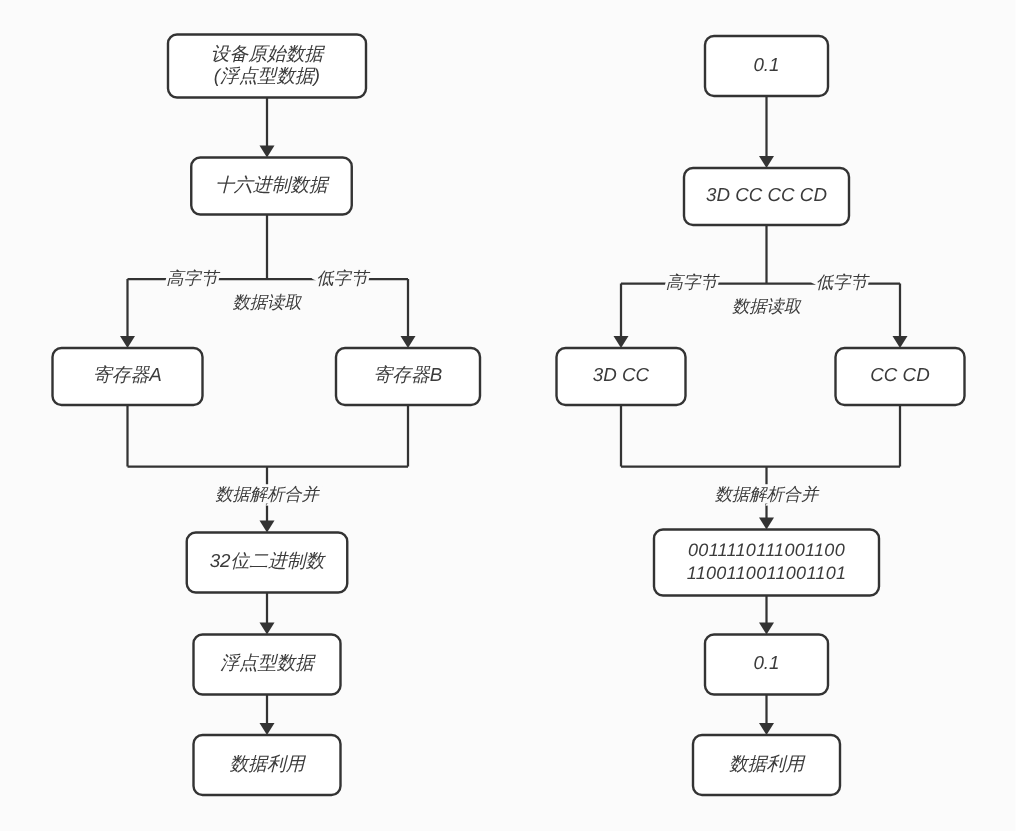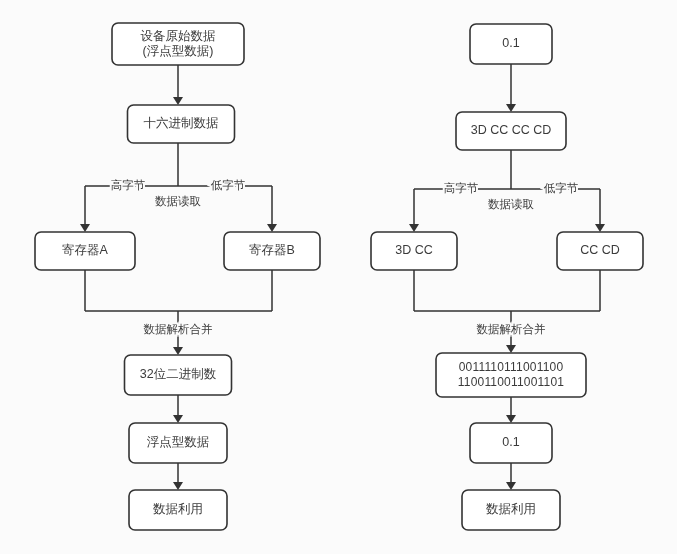--- a/index.html
+++ b/index.html
@@ -12,20 +12,21 @@
     width: 677px;
     height: 554px;
     font-family: "Liberation Sans", "DejaVu Sans", sans-serif;
     overflow: hidden;
   }
   #flow-canvas {
     position: relative;
     width: 677px;
     height: 554px;
     background: #fbfbfb;
+    font-style: italic;
   }
   #flow-svg {
     position: absolute;
     left: 0;
     top: 0;
     width: 677px;
     height: 554px;
     display: block;
   }
   .node-rect {

